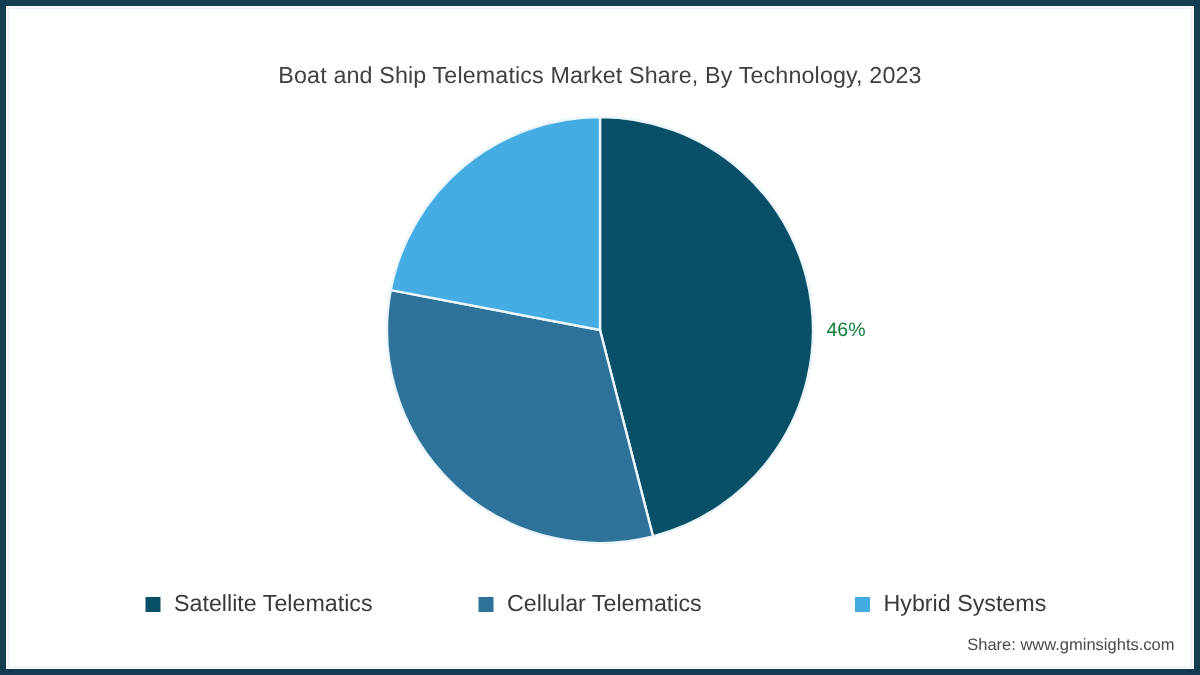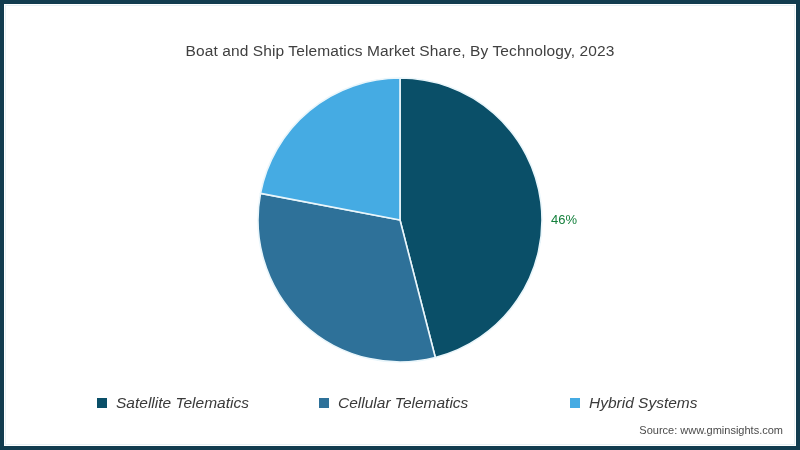--- a/index.html
+++ b/index.html
@@ -84,21 +84,20 @@
   .legend-item.i2 { left: 570px; text-align: center; }
   .legend-swatch {
     width: 10px;
     height: 10px;
     margin-right: 9px;
     flex: 0 0 auto;
   }
   .legend-label {
     font-size: 15.5px;
     color: #3a3a3a;
-    font-style: italic;
   }
   .source {
     position: absolute;
     right: 17px;
     top: 424px;
     font-size: 11px;
     color: #4a4a4a;
     white-space: nowrap;
   }
 </style>
@@ -132,15 +131,15 @@
     <div class="legend-item i1">
       <span class="legend-swatch" style="background: rgb(46, 113, 153);"></span>
       <span class="legend-label">Cellular Telematics</span>
     </div>
     <div class="legend-item i2">
       <span class="legend-swatch" style="background: rgb(69, 171, 227);"></span>
       <span class="legend-label">Hybrid Systems</span>
     </div>
   </div>
 
-  <div class="source">Source: www.gminsights.com</div>
+  <div class="source">Share: www.gminsights.com</div>
 
 </div>
 
 </body></html>

